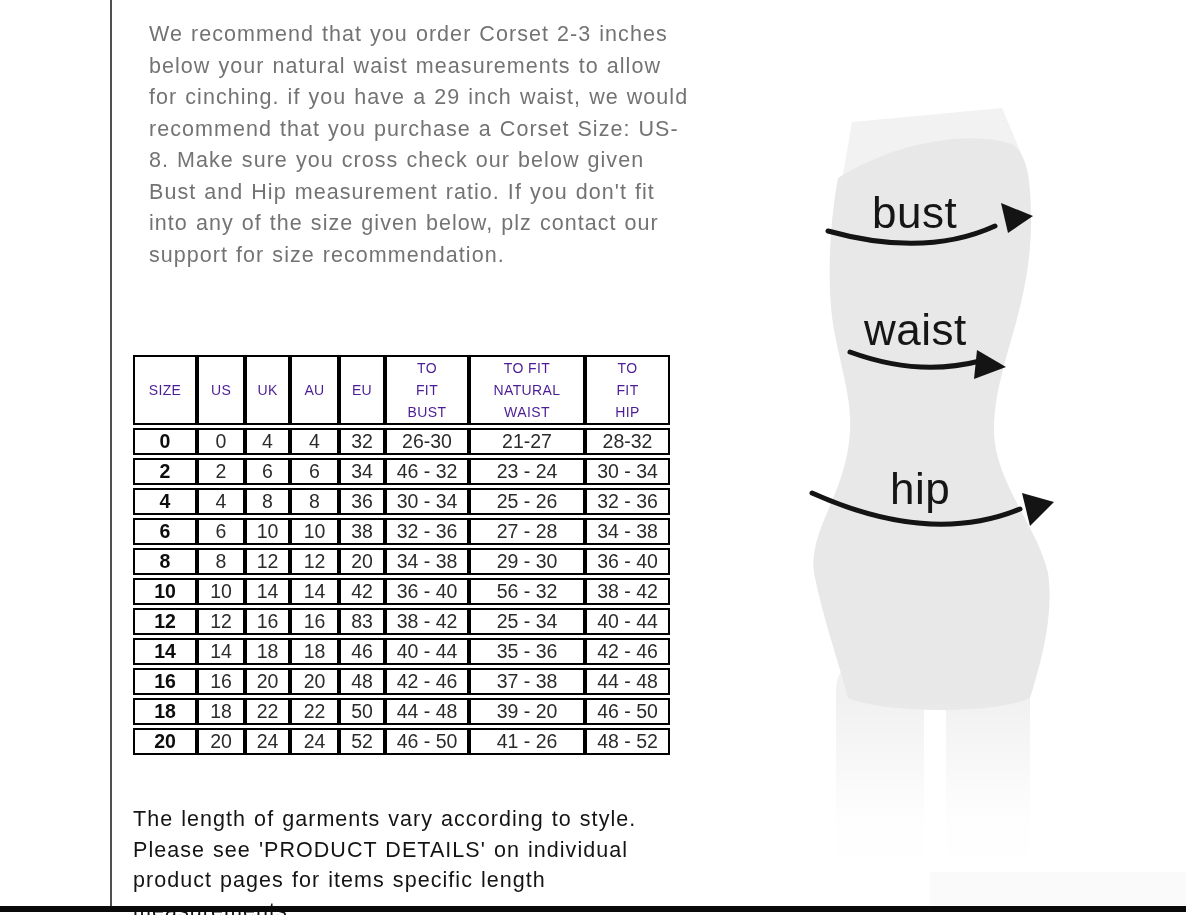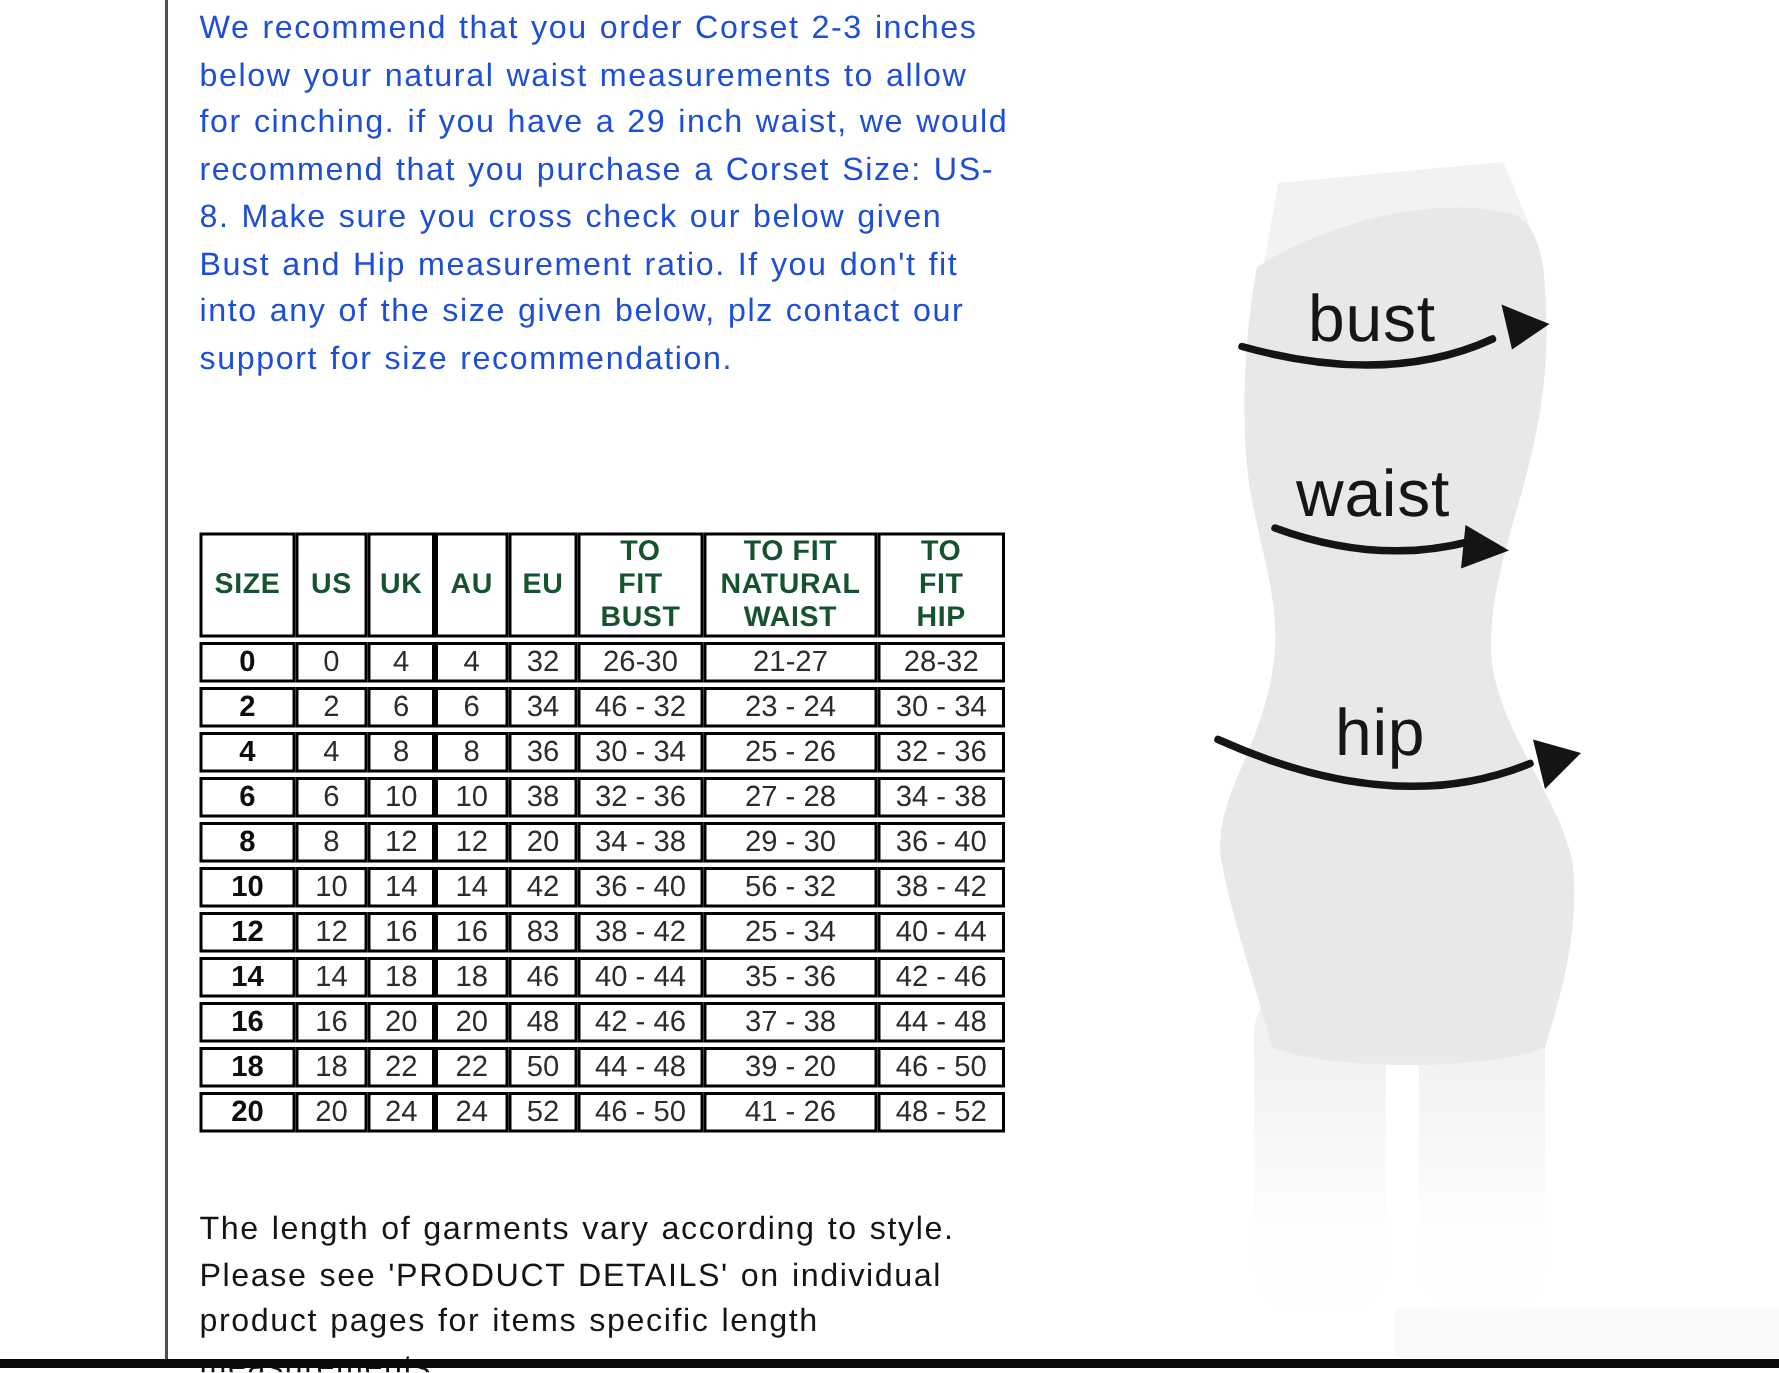--- a/index.html
+++ b/index.html
@@ -27,26 +27,26 @@
   .smudge {
     position: absolute;
     left: 930px; top: 872px;
     width: 256px; height: 33px;
     background: #fafafa;
   }
   .intro {
     position: absolute;
     left: 133px; top: 3px;
     width: 545px;
-    margin: 0;
+    margin: 16px;
     font-size: 21.5px;
     line-height: 31.5px;
     letter-spacing: 1.05px;
     word-spacing: 1px;
-    color: #1d4ed8;
+    color: #737373;
   }
   .footer-text {
     position: absolute;
     left: 133px; top: 804px;
     width: 545px;
     margin: 0;
     font-size: 21.5px;
     line-height: 30.5px;
     letter-spacing: 1.05px;
     word-spacing: 1px;
@@ -62,25 +62,25 @@
   }
   .size-table th, .size-table td {
     border: 2px solid #000;
     text-align: center;
     vertical-align: middle;
     padding: 0;
     overflow: hidden;
   }
   .size-table th {
     height: 66px;
-    font-size: 19px;
-    font-weight: bold;
+    font-size: 14px;
+    font-weight: normal;
     line-height: 22px;
     white-space: pre-line;
-    color: #14532d;
+    color: #4c1d95;
     letter-spacing: 0.4px;
   }
   .size-table td {
     height: 23px;
     font-size: 19.5px;
     line-height: 23px;
     color: #2b2b2b;
   }
   .size-table td:first-child {
     font-weight: bold;

